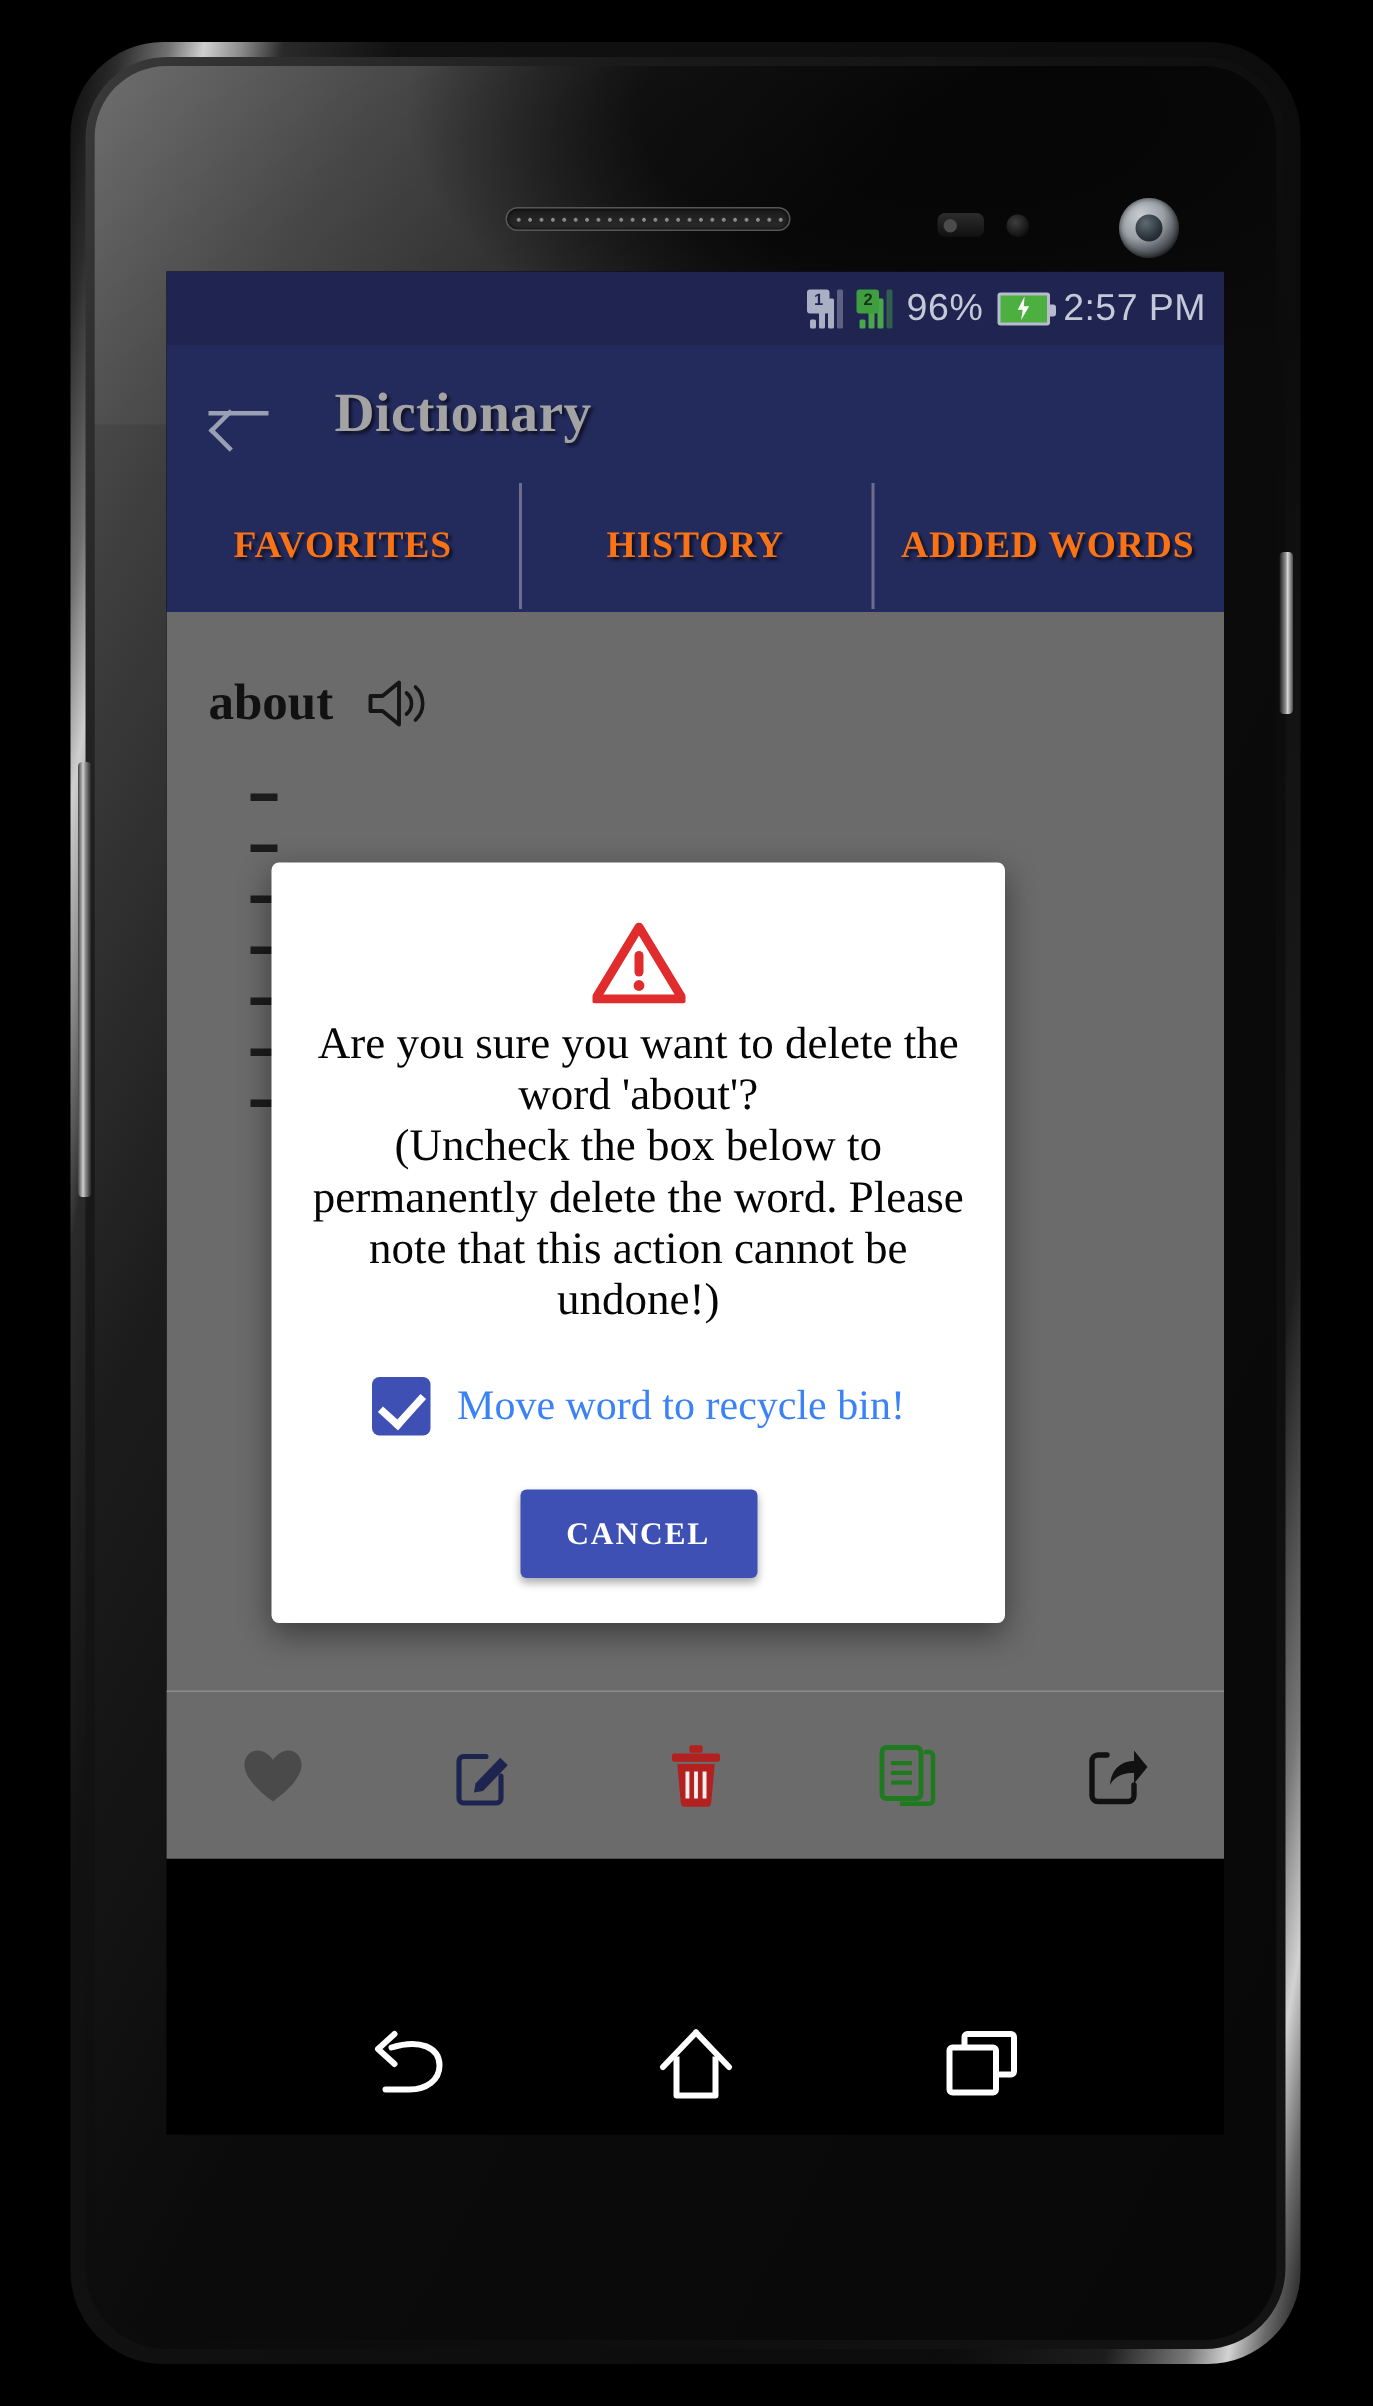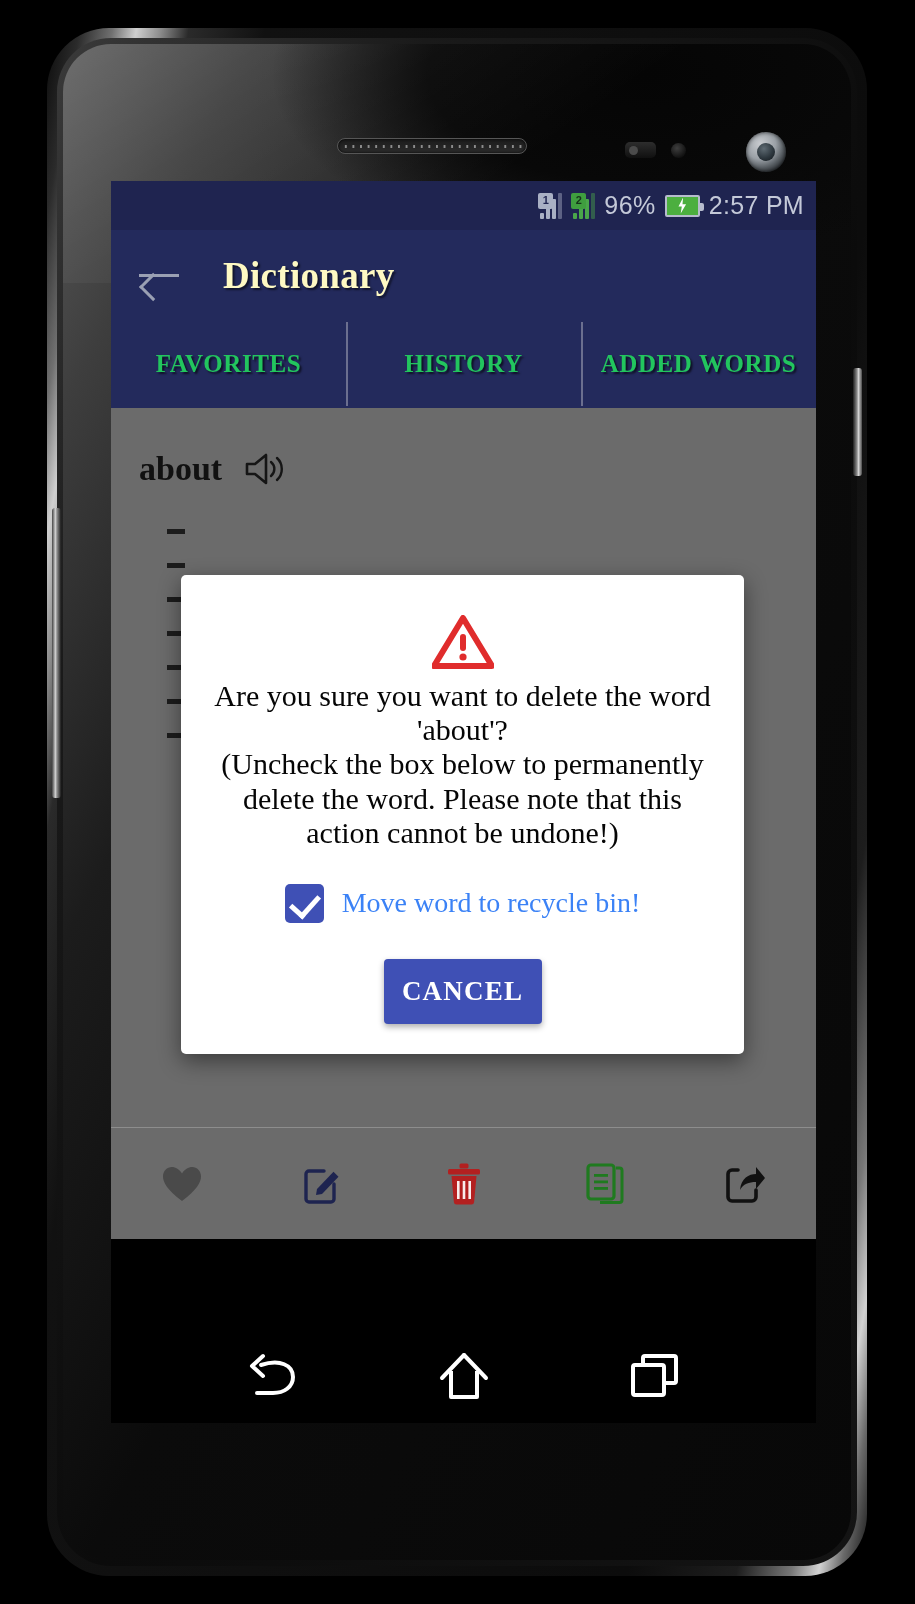--- a/index.html
+++ b/index.html
@@ -246,41 +246,41 @@
     width: 17px; height: 17px;
     border-left: 3px solid #9aa0b3;
     border-bottom: 3px solid #9aa0b3;
     transform: rotate(45deg);
     transform-origin: left bottom;
   }
   .appbar-title {
     font-family: "Liberation Serif", serif;
     font-size: 37px;
     font-weight: bold;
-    color: #fef9c3;
+    color: #a3a3a3;
     text-shadow: 2px 2px 2px rgba(0,0,0,.55);
     letter-spacing: .3px;
   }
 
   
   .tabbar {
     height: 88px;
     background: #232a5c;
     display: flex;
     align-items: stretch;
   }
   .tab {
     flex: 1 1 0;
     display: flex;
     align-items: center;
     justify-content: center;
     font-family: "Liberation Serif", serif;
     font-size: 25px;
     font-weight: bold;
-    color: #22c55e;
+    color: #f97316;
     text-shadow: 2px 2px 2px rgba(0,0,0,.6);
     letter-spacing: .6px;
     position: relative;
   }
   .tab + .tab::before {
     content:"";
     position:absolute; left:0; top:2px; bottom:2px;
     width: 2px; background: #6b6f8f;
   }
 
@@ -340,21 +340,21 @@
   
   .scrim {
     position: absolute;
     left: 0; top: 0; right: 0; bottom: 0;
     background: transparent;
   }
   .dialog {
     position: absolute;
     left: 70px;
     top: 394px;
-    width: 563px;
+    width: 489px;
     background: #ffffff;
     border-radius: 5px;
     box-shadow: 0 7px 22px rgba(0,0,0,.45);
     padding: 26px 18px 30px 18px;
     text-align: center;
   }
   .warn-icon { margin: 14px auto 10px auto; width: 62px; height: 54px; }
   .dlg-msg {
     font-family: "Liberation Serif", serif;
     font-size: 30px;
@@ -395,21 +395,21 @@
     display: flex;
     justify-content: center;
     gap: 56px;
   }
   .dlg-btn {
     background: #3f50b5;
     color: #ffffff;
     border: none;
     border-radius: 4px;
     font-family: "Liberation Serif", serif;
-    font-size: 27px;
+    font-size: 21px;
     font-weight: bold;
     letter-spacing: 1.2px;
     padding: 17px 0;
     box-shadow: 0 3px 6px rgba(0,0,0,.32);
     cursor: pointer;
   }
   .dlg-btn.cancel { width: 158px; }
   .dlg-btn.ok { width: 158px; }
 
   

